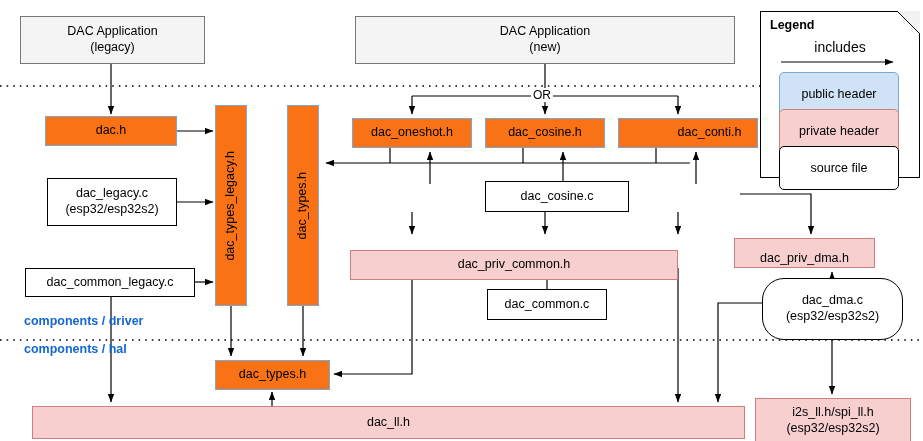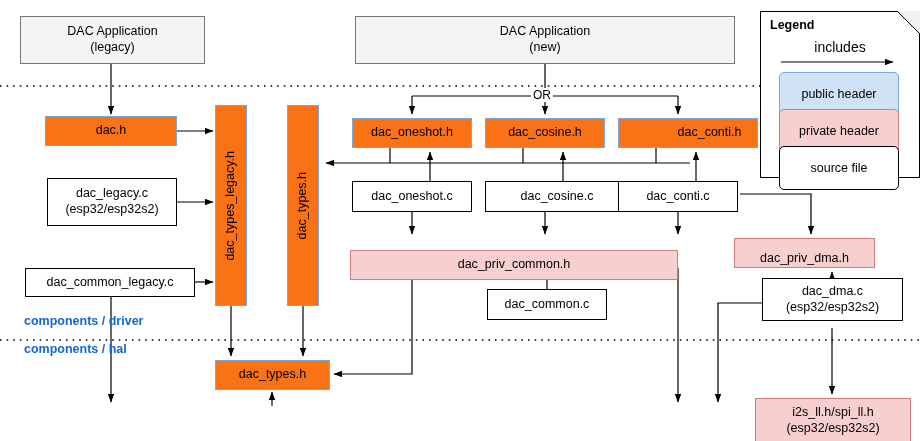--- a/index.html
+++ b/index.html
@@ -141,49 +141,46 @@
   <div class="node pub" style="left:352px;top:110px;width:120px;height:30px;">
     <span>dac_oneshot.h</span>
   </div>
   <div class="node pub" style="left:485px;top:110px;width:120px;height:30px;">
     <span>dac_cosine.h</span>
   </div>
   <div class="node pub" style="left:618px;top:110px;width:140px;height:30px;padding-left:43px;">
     <span>dac_conti.h</span>
   </div>
 
-  <div class="node src" style="left:352px;top:173px;width:120px;height:31px;">
-    <span>dac_oneshot.c</span>
-  </div>
   <div class="node src" style="left:485px;top:173px;width:144px;height:31px;">
     <span>dac_cosine.c</span>
   </div>
-  <div class="node src" style="left:618px;top:173px;width:120px;height:31px;">
-    <span>dac_conti.c</span>
-  </div>
 
   <div class="node priv" style="left:350px;top:242px;width:328px;height:30px;">
     <span>dac_priv_common.h</span>
   </div>
   <div class="node src" style="left:487px;top:281px;width:120px;height:31px;">
     <span>dac_common.c</span>
   </div>
 
   <div class="node priv" style="left:734px;top:230px;width:141px;height:30px;align-items:flex-end;">
     <span>dac_priv_dma.h</span>
   </div>
-  <div class="node src" style="left:762px;top:270px;width:141px;height:43px;">
+  <div class="node src" style="left:762px;top:270px;width:141px;height:62px;border-radius:22px;">
     <div>
       <div>dac_dma.c</div>
       <div>(esp32/esp32s2)</div>
     </div>
   </div>
 
   <div class="node pub" style="left:215px;top:352px;width:115px;height:30px;">
     <span>dac_types.h</span>
+  </div>
+  <div class="node priv" style="left:32px;top:398px;width:713px;height:33px;">
+    <span>dac_ll.h</span>
   </div>
   <div class="node priv" style="left:755px;top:390px;width:156px;height:46px;">
     <div>
       <div>i2s_ll.h/spi_ll.h</div>
       <div>(esp32/esp32s2)</div>
     </div>
   </div>
 
   <div class="zone-label" style="left:24px;top:306px;">components / driver</div>
   <div class="zone-label" style="left:24px;top:334px;">components / hal</div>

